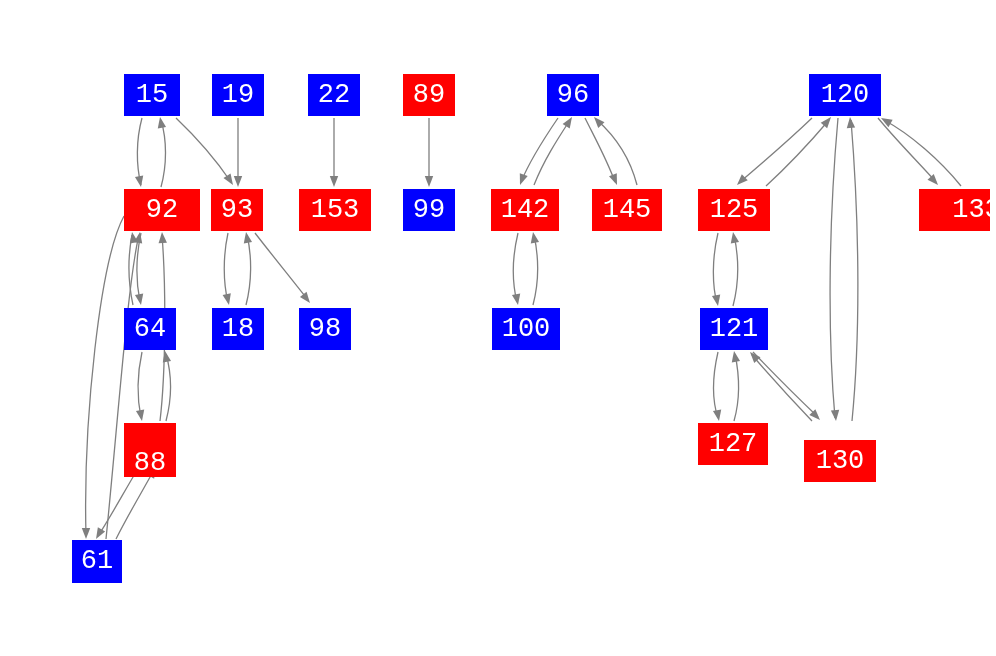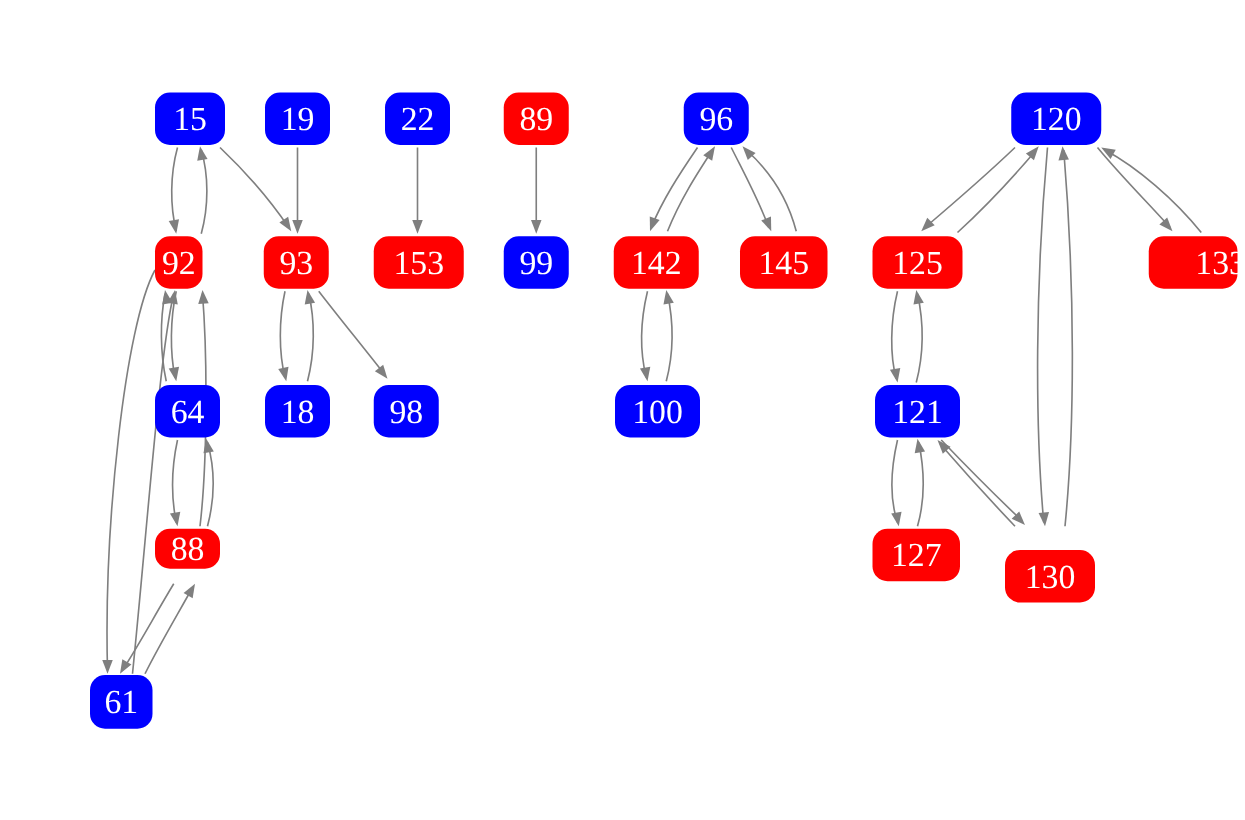--- a/index.html
+++ b/index.html
@@ -21,27 +21,26 @@
     top: 0;
     width: 996px;
     height: 656px;
   }
   .node {
     position: absolute;
     display: flex;
     align-items: center;
     justify-content: center;
     color: #ffffff;
-    font-family: Liberation Serif, serif;
+    font-family: Liberation Mono, monospace;
     font-size: 27px;
     line-height: 1;
     letter-spacing: 0px;
     box-sizing: border-box;
     user-select: none;
-    border-radius: 12px;
   }
   .node-blue { background: #0000ff; }
   .node-red  { background: #ff0000; }
 </style>
 </head>
 <body>
 
 <div id="canvas">
   <svg id="edge-layer" width="996" height="656" viewBox="0 0 996 656">
       <g>
@@ -201,21 +200,21 @@
       </div>
       <div class="node node-red" style="left: 403px; top: 74px; width: 52px; height: 42px;">
         <span>89</span>
       </div>
       <div class="node node-blue" style="left: 547px; top: 74px; width: 52px; height: 42px;">
         <span>96</span>
       </div>
       <div class="node node-blue" style="left: 809px; top: 74px; width: 72px; height: 42px;">
         <span>120</span>
       </div>
-      <div class="node node-red" style="left: 124px; top: 189px; width: 38px; height: 42px;">
+      <div class="node node-red" style="left: 124px; top: 189px; width: 76px; height: 42px;">
         <span>92</span>
       </div>
       <div class="node node-red" style="left: 211px; top: 189px; width: 52px; height: 42px;">
         <span>93</span>
       </div>
       <div class="node node-red" style="left: 299px; top: 189px; width: 72px; height: 42px;">
         <span>153</span>
       </div>
       <div class="node node-blue" style="left: 403px; top: 189px; width: 52px; height: 42px;">
         <span>99</span>
@@ -240,21 +239,21 @@
       </div>
       <div class="node node-blue" style="left: 299px; top: 308px; width: 52px; height: 42px;">
         <span>98</span>
       </div>
       <div class="node node-blue" style="left: 492px; top: 308px; width: 68px; height: 42px;">
         <span>100</span>
       </div>
       <div class="node node-blue" style="left: 700px; top: 308px; width: 68px; height: 42px;">
         <span>121</span>
       </div>
-      <div class="node node-red" style="left: 124px; top: 423px; width: 52px; height: 32px;">
+      <div class="node node-red" style="left: 124px; top: 423px; width: 52px; height: 54px; align-items: flex-end;">
         <span>88</span>
       </div>
       <div class="node node-red" style="left: 698px; top: 423px; width: 70px; height: 42px;">
         <span>127</span>
       </div>
       <div class="node node-red" style="left: 804px; top: 423px; width: 72px; height: 42px; margin-top: 17px;">
         <span>130</span>
       </div>
       <div class="node node-blue" style="left: 72px; top: 540px; width: 50px; height: 43px;">
         <span>61</span>

